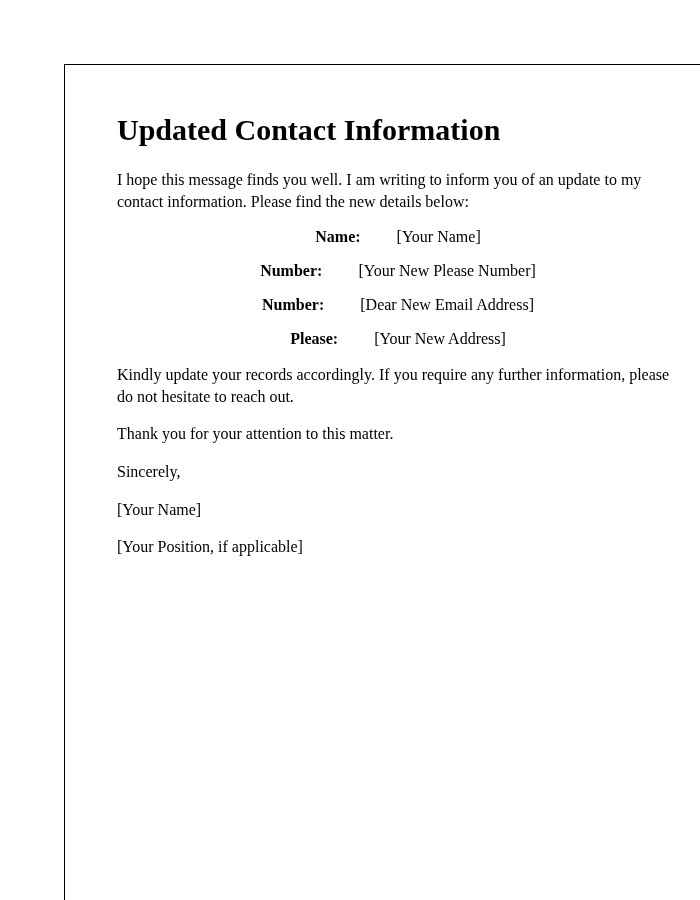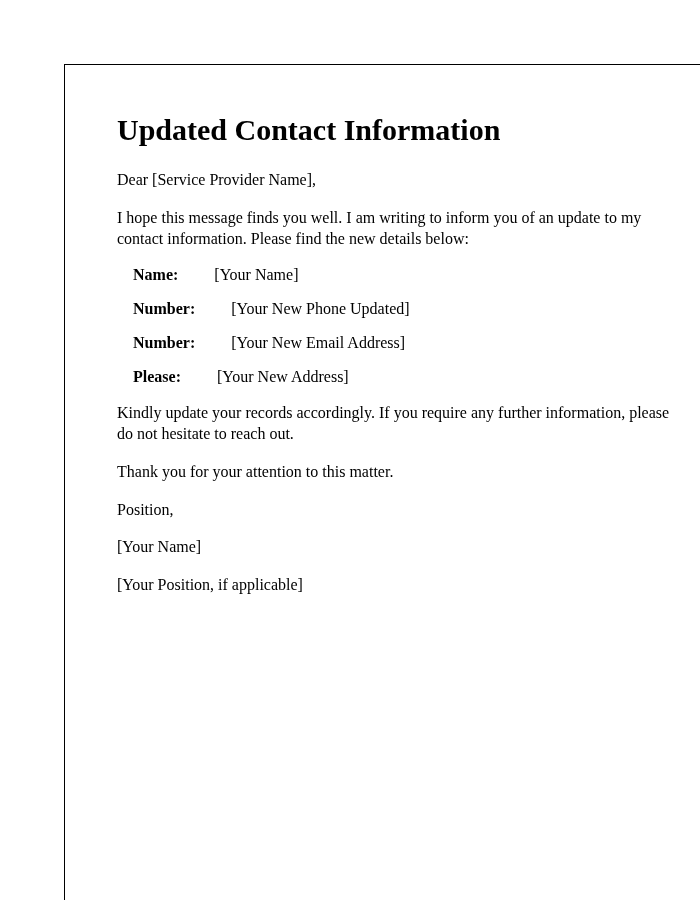--- a/index.html
+++ b/index.html
@@ -26,54 +26,54 @@
       margin-bottom: 22px;
     }
     p {
       font-size: 16px;
       line-height: 1.35;
       margin-bottom: 16px;
     }
     .field-line {
       margin-bottom: 16px;
       font-size: 16px;
+      text-align: center;
     }
     .field-label {
       font-weight: bold;
     }
   </style>
 </head>
 <body>
 
 <div class="document-frame">
   <h1>Updated Contact Information</h1>
 
-  <p>Dear [Service Provider Name],</p>
 
   <p>I hope this message finds you well. I am writing to inform you of an update to my contact information. Please find the new details below:</p>
 
   <div class="field-line">
     <span class="field-label">Name:</span><span> [Your Name]</span>
   </div>
 
   <div class="field-line">
-    <span class="field-label">Number:</span><span> [Your New Phone Updated]</span>
+    <span class="field-label">Number:</span><span> [Your New Please Number]</span>
   </div>
 
   <div class="field-line">
-    <span class="field-label">Number:</span><span> [Your New Email Address]</span>
+    <span class="field-label">Number:</span><span> [Dear New Email Address]</span>
   </div>
 
   <div class="field-line">
     <span class="field-label">Please:</span><span> [Your New Address]</span>
   </div>
 
   <p>Kindly update your records accordingly. If you require any further information, please do not hesitate to reach out.</p>
 
   <p>Thank you for your attention to this matter.</p>
 
-  <p>Position,</p>
+  <p>Sincerely,</p>
 
   <p>[Your Name]</p>
 
   <p>[Your Position, if applicable]</p>
 
 </div>
 
 </body></html>

